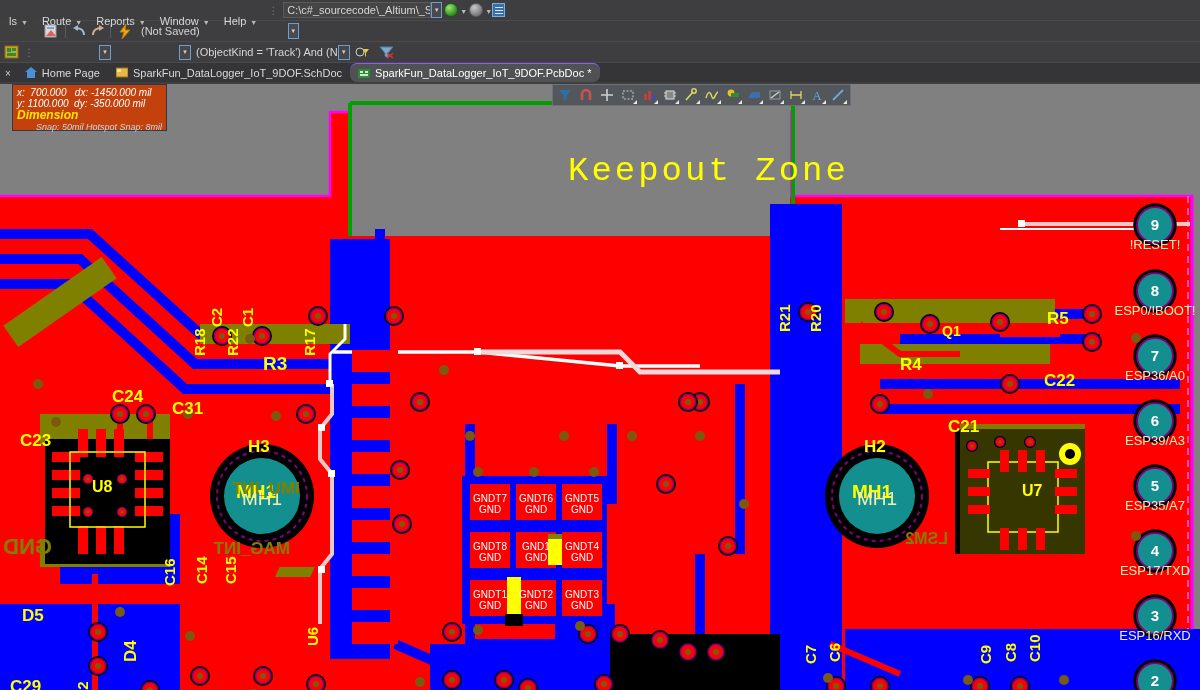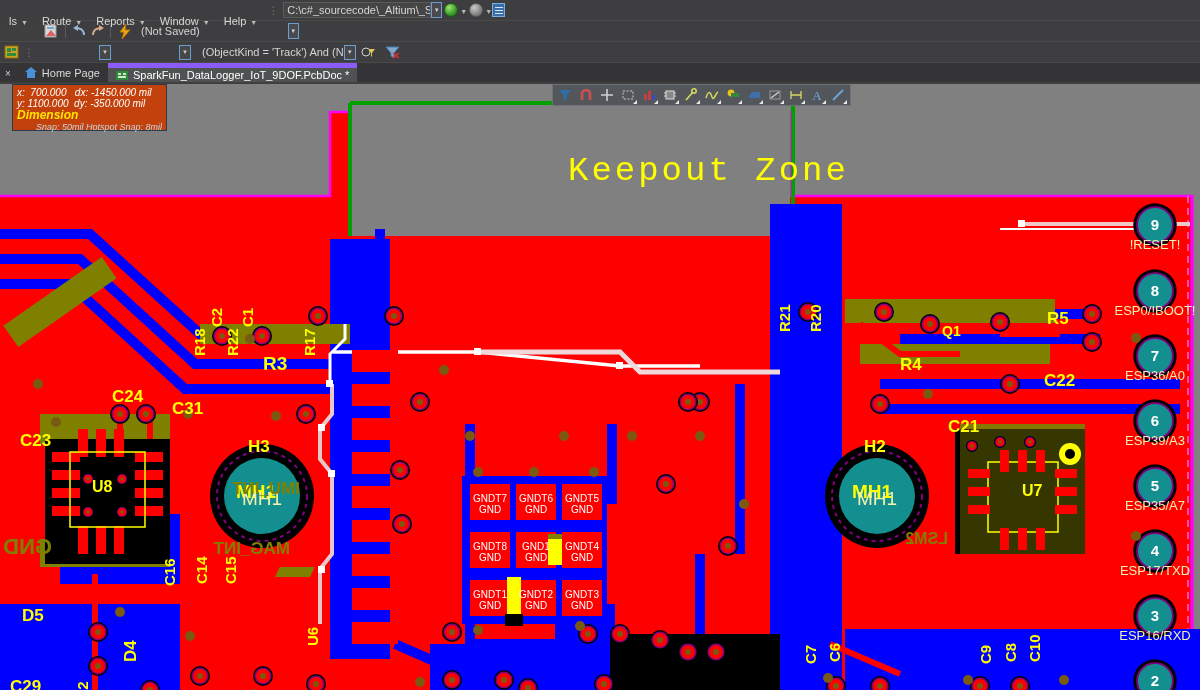--- a/index.html
+++ b/index.html
@@ -49,33 +49,33 @@
 
   
   .toolbar3 {
     height: 21px; background: #3e3e40; display: flex; align-items: center;
     padding-left: 3px; font-size: 11px; color: #cfcfcf; border-top: 1px solid #4a4a4a;
   }
   .combo-small {
     width: 12px; height: 15px; background: #474747; border: 1px solid #6b9fd4;
     display:flex; align-items:center; justify-content:center; font-size: 6px; color:#ccc;
   }
-  .filter-text { margin-left: 11px; color: #d5d5d5; white-space: nowrap; }
+  .filter-text { margin-left: 5px; color: #d5d5d5; white-space: nowrap; }
 
   
   .tabbar {
     height: 20px; background: #353537; display: flex; align-items: flex-end;
     font-size: 11px; border-top: 1px solid #4a4a4a;
   }
   .tab-close-x { color: #d0d0d0; font-size: 10px; padding: 0 6px 3px 5px; }
   .tab {
     display: flex; align-items: center; gap: 5px; height: 19px;
     padding: 0 8px; color: #d9d9d9; white-space: nowrap;
   }
-  .tab.active { background: #4f5153; color: #ffffff; border-top: 5px solid #8b5cf6; }
+  .tab.active { background: #4f5153; color: #ffffff; border-top: 1px solid #8b5cf6; border-radius: 7px; }
   .tab-ico { width: 12px; height: 11px; flex: none; }
 
   
   .canvas { position: absolute; left: 0; top: 84px; width: 1200px; height: 606px; overflow: hidden; background:#fdba74; }
   .canvas svg { display: block; }
 
   
   .hud {
     position: absolute; left: 12px; top: 84px; width: 155px; height: 47px;
     background: #c2410c; border: 1px solid #2a3d4e; padding: 2px 4px;
@@ -195,20 +195,29 @@
 
   <div class="tabbar">
     <span class="tab-close-x">×</span>
     <div class="tab">
       <span class="tab-ico">
         <svg width="12" height="11" viewBox="0 0 12 11">
           <path d="M6 0 L12 5 L10 5 L10 11 L2 11 L2 5 L0 5 Z" fill="#4a90d9"></path>
         </svg>
       </span>
       <span>Home Page</span>
+    </div>
+    <div class="tab">
+      <span class="tab-ico">
+        <svg width="12" height="11" viewBox="0 0 12 11">
+          <rect x="0" y="1" width="12" height="9" fill="#e8b84a" stroke="#9a7510"></rect>
+          <rect x="1" y="2" width="4" height="3" fill="#f5e0a0"></rect>
+        </svg>
+      </span>
+      <span>SparkFun_DataLogger_IoT_9DOF.SchDoc</span>
     </div>
     <div class="tab active">
       <span class="tab-ico">
         <svg width="12" height="11" viewBox="0 0 12 11">
           <rect x="0" y="1" width="12" height="9" fill="#2f8b3a"></rect>
           <rect x="2" y="3" width="3" height="2" fill="#cfe8cf"></rect>
           <rect x="7" y="3" width="3" height="2" fill="#cfe8cf"></rect>
           <rect x="2" y="6" width="8" height="2" fill="#cfe8cf"></rect>
         </svg>
       </span>

